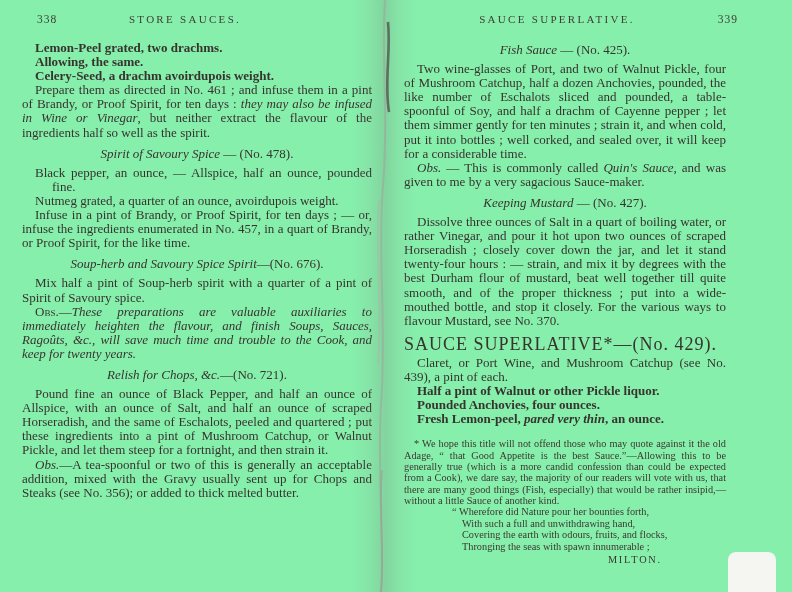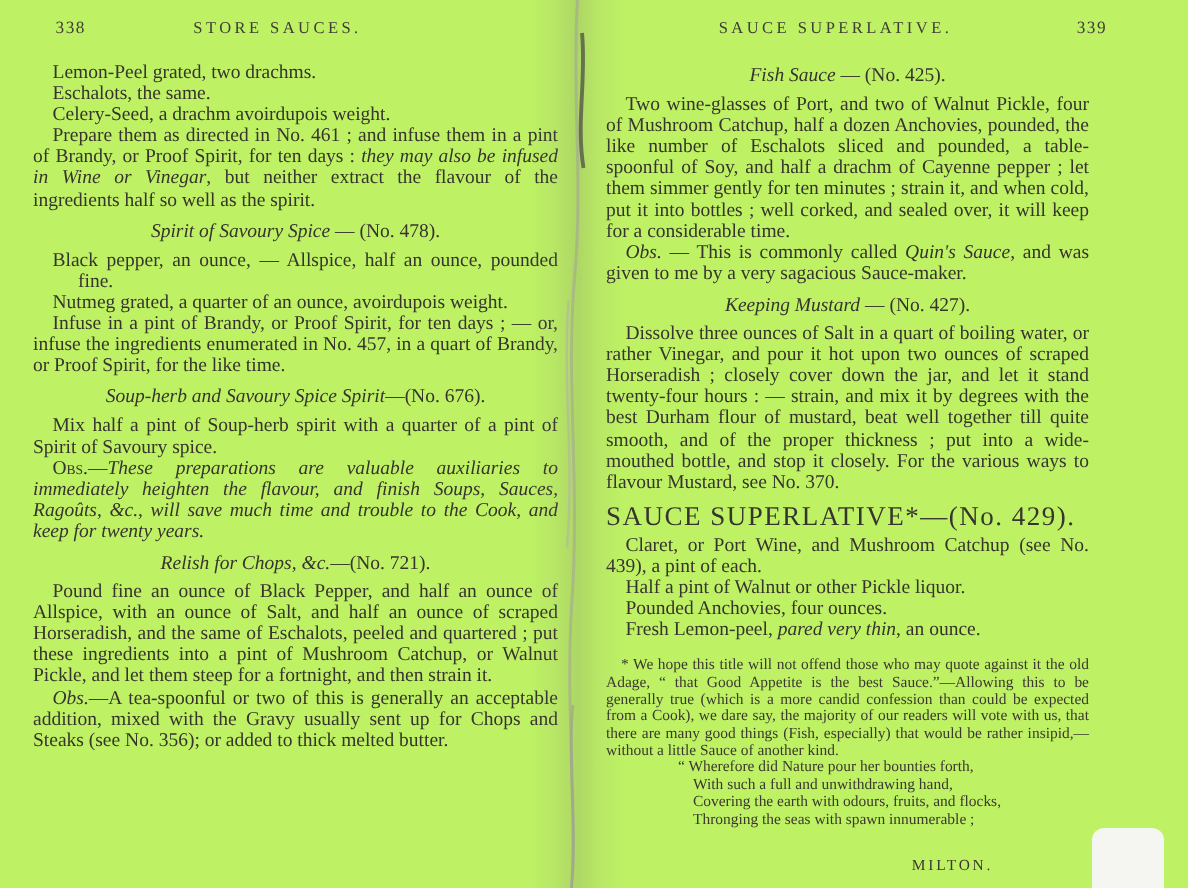--- a/index.html
+++ b/index.html
@@ -2,21 +2,21 @@
 <html><head>
 <meta charset="utf-8">
 <style>
   html,body{margin:0;padding:0;}
   body{
     width:792px;height:592px;overflow:hidden;
     background:#ffffff;
     font-family:"Liberation Serif", serif;
     color:#37342e;
   }
-  .spread{position:relative;width:792px;height:592px;background:#bef264;}
+  .spread{position:relative;width:792px;height:592px;background:#86efac;}
 
   
   .gutter{
     position:absolute;left:352px;top:0;width:64px;height:592px;
     background:linear-gradient(90deg,
       rgba(125,125,117,0) 0%,
       rgba(125,125,117,0.10) 28%,
       rgba(115,115,107,0.22) 52%,
       rgba(125,125,117,0.10) 72%,
       rgba(125,125,117,0) 100%);
@@ -39,44 +39,44 @@
   .pageno-right{position:absolute;right:-12px;top:0;}
   .run-title{position:absolute;top:0;text-align:center;letter-spacing:2.3px;font-size:11px;}
   .run-title-left{left:0;right:24px;}
   .run-title-right{left:0;right:16px;}
 
   .page-body{margin-top:5px;font-size:13px;line-height:14.1px;}
 
   
   .blk{margin:0;}
   .para{text-align:justify;text-indent:13px;}
-  .ingredient{text-indent:13px;}
+  .ingredient{text-indent:13px;font-weight:bold;}
   .ingredient2{padding-left:30px;text-indent:-17px;text-align:justify;}
   .heading{text-align:center;margin:7px 0 5px;}
   .heading-caps{text-align:left;margin:9px 0 5px;letter-spacing:1px;font-size:18px;}
   .it{font-style:italic;}
   .sc{font-variant:small-caps;}
   .footnote{margin-top:12px;font-size:10.3px;line-height:11.3px;text-align:justify;text-indent:10px;color:#3b382f;}
   .verse{margin:0 0 0 58px;font-size:10.3px;line-height:11.5px;color:#3b382f;}
   .verse-line:first-child{margin-left:-10px;}
-  .attribution{text-align:right;padding-right:64px;font-size:10.3px;letter-spacing:1.8px;margin-top:19px;color:#3b382f;}
+  .attribution{text-align:right;padding-right:64px;font-size:10.3px;letter-spacing:1.8px;margin-top:1px;color:#3b382f;}
 </style>
 </head>
 <body>
 
 <div class="spread">
 
   <div class="page page-left">
     <div class="header-row">
       <span class="pageno pageno-left">338</span>
       <span class="run-title run-title-left">STORE SAUCES.</span>
     </div>
     <div class="page-body">
         <div class="blk ingredient"><span>Lemon-Peel grated, two drachms.</span></div>
-        <div class="blk ingredient"><span>Eschalots, the same.</span></div>
+        <div class="blk ingredient"><span>Allowing, the same.</span></div>
         <div class="blk ingredient"><span>Celery-Seed, a drachm avoirdupois weight.</span></div>
         <div class="blk para"><span>Prepare them as directed in No. 461 ; and infuse them in a pint of Brandy, or Proof Spirit, for ten days : </span><span class="it">they may also be infused in Wine or Vinegar</span><span>, but neither extract the flavour of the ingredients half so well as the spirit.</span></div>
         <div class="blk heading"><span class="it">Spirit of Savoury Spice</span><span> — (No. 478).</span></div>
         <div class="blk ingredient2"><span>Black pepper, an ounce, — Allspice, half an ounce, pounded fine.</span></div>
         <div class="blk ingredient2"><span>Nutmeg grated, a quarter of an ounce, avoirdupois weight.</span></div>
         <div class="blk para"><span>Infuse in a pint of Brandy, or Proof Spirit, for ten days ; — or, infuse the ingredients enumerated in No. 457, in a quart of Brandy, or Proof Spirit, for the like time.</span></div>
         <div class="blk heading"><span class="it">Soup-herb and Savoury Spice Spirit</span><span>—(No. 676).</span></div>
         <div class="blk para"><span>Mix half a pint of Soup-herb spirit with a quarter of a pint of Spirit of Savoury spice.</span></div>
         <div class="blk para"><span class="sc">Obs.</span><span>—</span><span class="it">These preparations are valuable auxiliaries to immediately heighten the flavour, and finish Soups, Sauces, Ragoûts, &amp;c., will save much time and trouble to the Cook, and keep for twenty years.</span></div>
         <div class="blk heading"><span class="it">Relish for Chops, &amp;c.</span><span>—(No. 721).</span></div>

